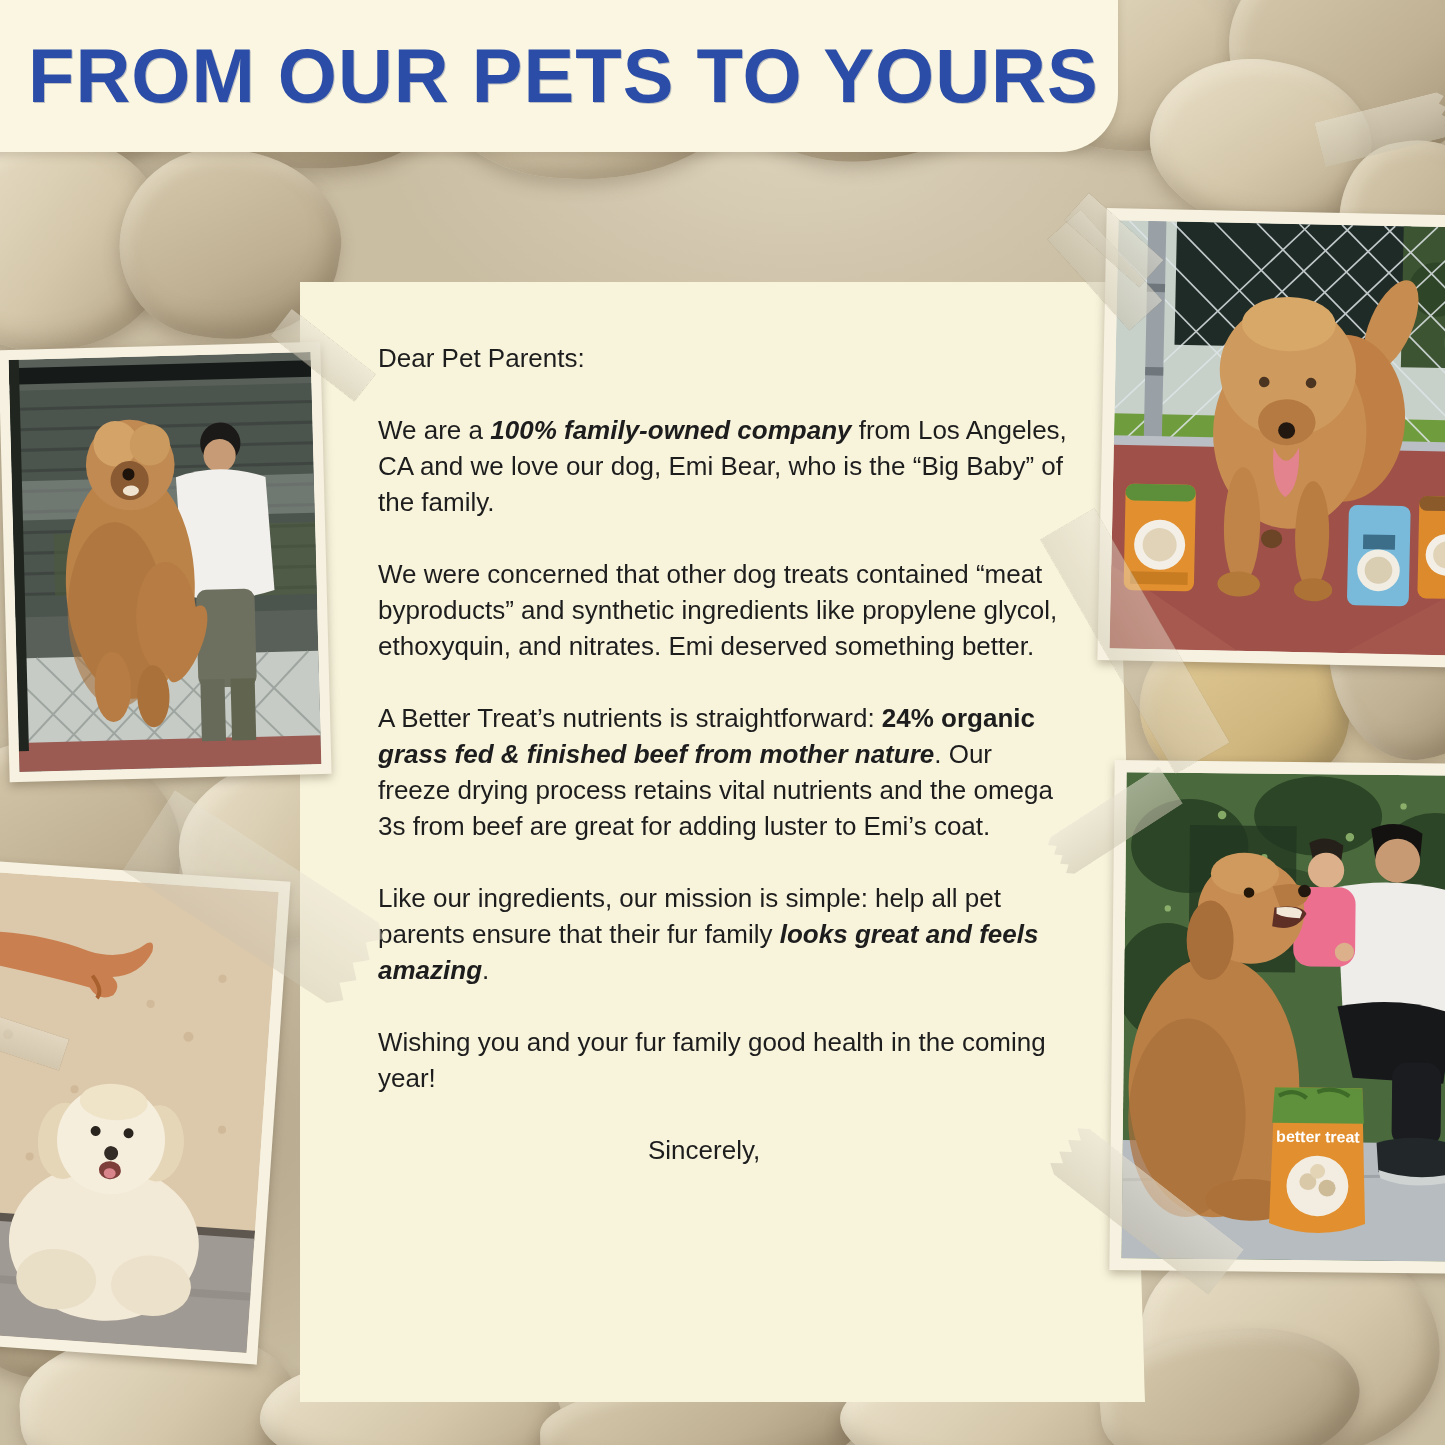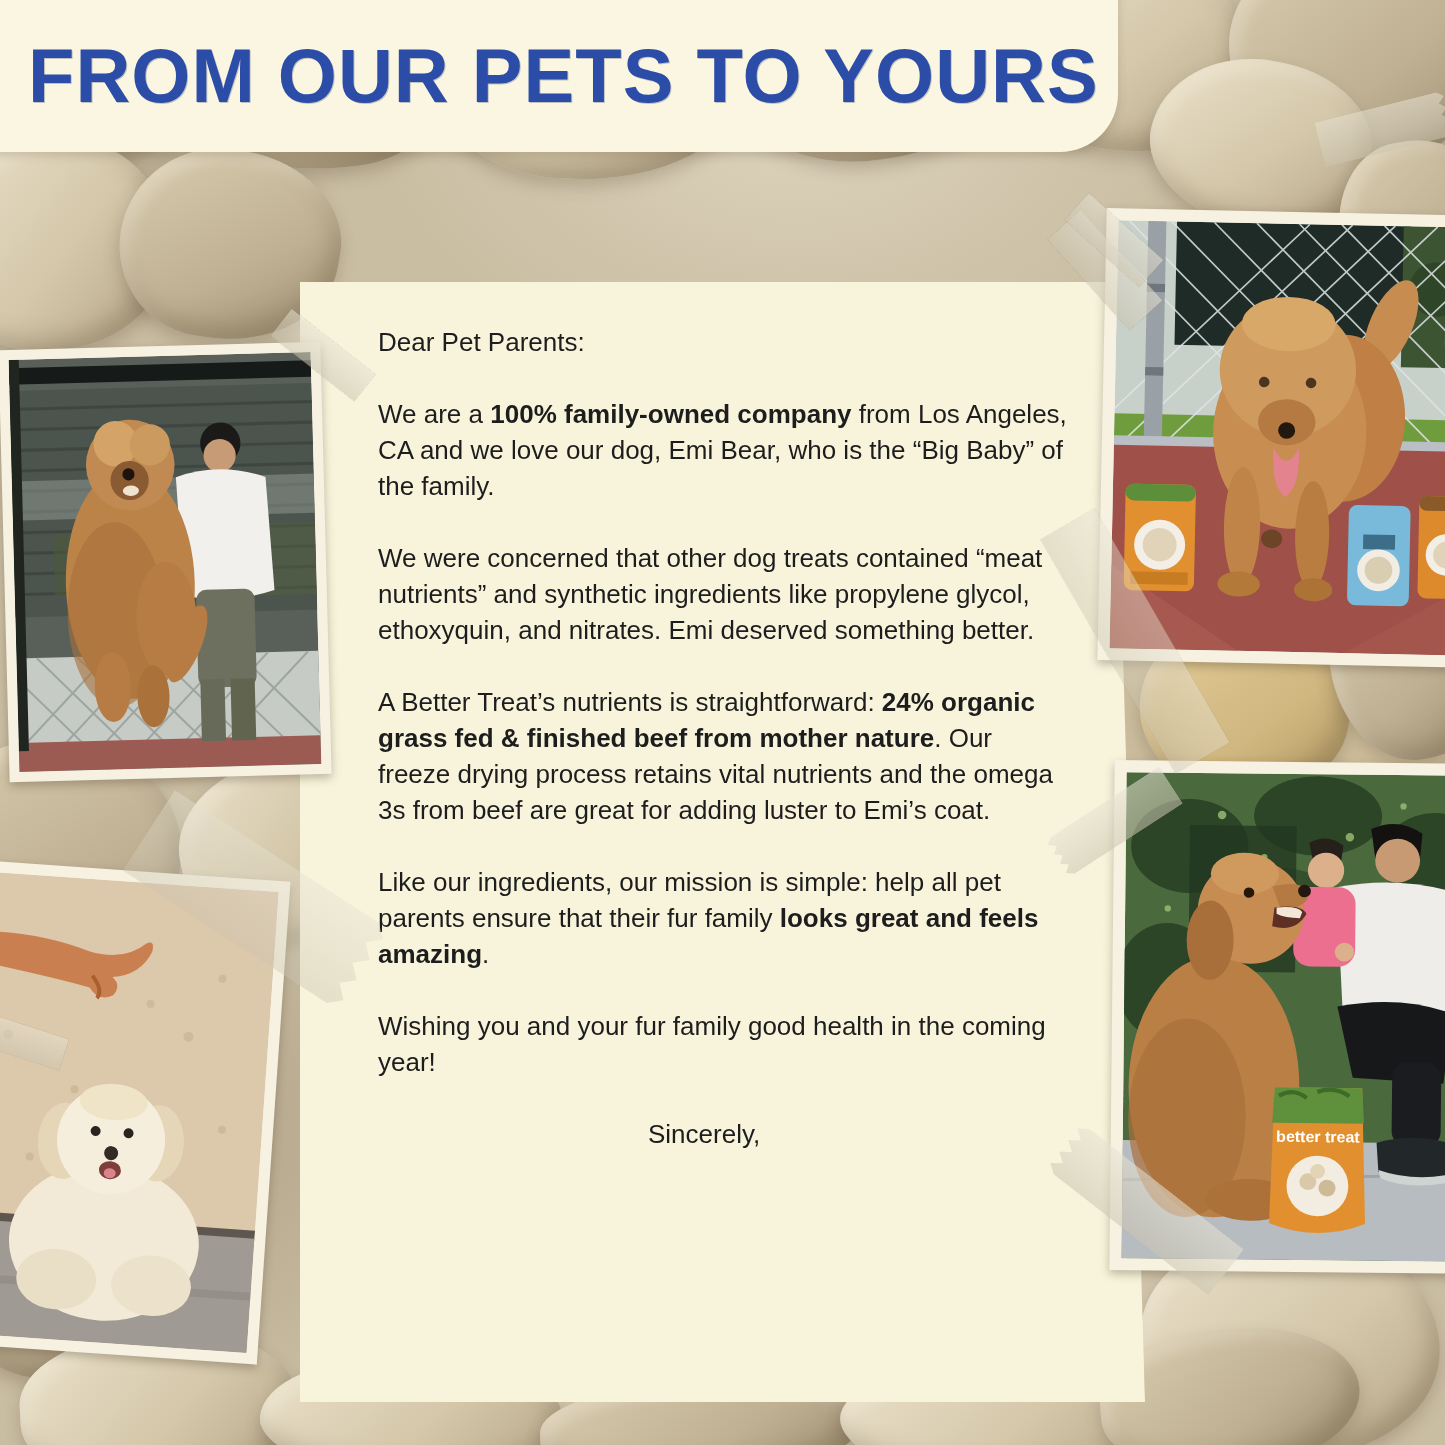--- a/index.html
+++ b/index.html
@@ -29,21 +29,21 @@
     text-shadow:1px 1px 0 rgba(25,40,90,.25);white-space:nowrap;}
 
   
   .letter{position:absolute;left:300px;top:282px;width:845px;height:1120px;z-index:3;
     background:#f8f4dc;clip-path:polygon(0 0,812px 0,845px 100%,0 100%);
     box-shadow:0 4px 12px rgba(100,85,60,.25);}
   .letter-inner{position:absolute;left:78px;top:42px;width:690px;color:#1d1d1d;
     font-size:26px;line-height:36px;}
   .letter-inner p{margin:0 0 36px 0;}
   .letter-inner .b{font-weight:bold;}
-  .letter-inner .i{}
+  .letter-inner .i{font-style:italic;}
   .signature{margin-left:270px;}
   .signature div{line-height:36px;}
 
   
   .photo{position:absolute;z-index:4;background:#f6f1e0;
     box-shadow:0 4px 10px rgba(80,66,46,.35);}
   .photo svg{display:block;}
   .photo-a{left:4px;top:346px;width:302px;height:412px;padding:10px;transform:rotate(-1.5deg);}
   .photo-b{left:-48px;top:870px;width:300px;height:462px;padding:11px;transform:rotate(4deg);}
   .photo-c{left:1102px;top:212px;width:362px;height:428px;padding:12px;transform:rotate(1.2deg);}
@@ -84,25 +84,25 @@
     <div class="chunk chunk-b" style="left:540px;top:1380px;width:320px;height:100px;border-radius:55% 45% 50% 50%/50% 50% 55% 45%;transform:rotate(-2deg)"></div>
     <div class="chunk chunk-a" style="left:840px;top:1370px;width:320px;height:110px;border-radius:45% 55% 52% 48%/52% 48% 45% 55%;transform:rotate(2deg)"></div>
     <div class="chunk chunk-b" style="left:1100px;top:1330px;width:260px;height:140px;border-radius:52% 48% 50% 50%/48% 52% 54% 46%;transform:rotate(-5deg)"></div>
   </div>
 
   <div class="banner" style="background: rgb(250, 246, 226);">
     <h1 class="title" style="color: rgb(43, 77, 168);">FROM OUR PETS TO YOURS</h1>
   </div>
 
   <div class="letter" style="background: rgb(248, 244, 220);">
-    <div class="letter-inner" style="color: rgb(29, 29, 29);">
+    <div class="letter-inner" style="color: rgb(29, 29, 29); margin-top: 16px;">
       <div id="letter-paragraphs">
           <p><span>Dear Pet Parents:</span></p>
           <p><span>We are a </span><span class="b i">100% family-owned company</span><span> from Los Angeles, CA and we love our dog, Emi Bear, who is the “Big Baby” of the family.</span></p>
-          <p><span>We were concerned that other dog treats contained “meat nutrients” and synthetic ingredients like propylene glycol, ethoxyquin, and nitrates. Emi deserved something better.</span></p>
+          <p><span>We were concerned that other dog treats contained “meat byproducts” and synthetic ingredients like propylene glycol, ethoxyquin, and nitrates. Emi deserved something better.</span></p>
           <p><span>A Better Treat’s nutrients is straightforward: </span><span class="b">24% organic </span><span class="b i">grass fed &amp; finished beef from mother nature</span><span>. Our freeze drying process retains vital nutrients and the omega 3s from beef are great for adding luster to Emi’s coat.</span></p>
           <p><span>Like our ingredients, our mission is simple: help all pet parents ensure that their fur family </span><span class="b i">looks great and feels amazing</span><span>.</span></p>
           <p><span>Wishing you and your fur family good health in the coming year!</span></p>
         </div>
       <div class="signature">
         <div>Sincerely,</div>
       </div>
     </div>
   </div>
 

